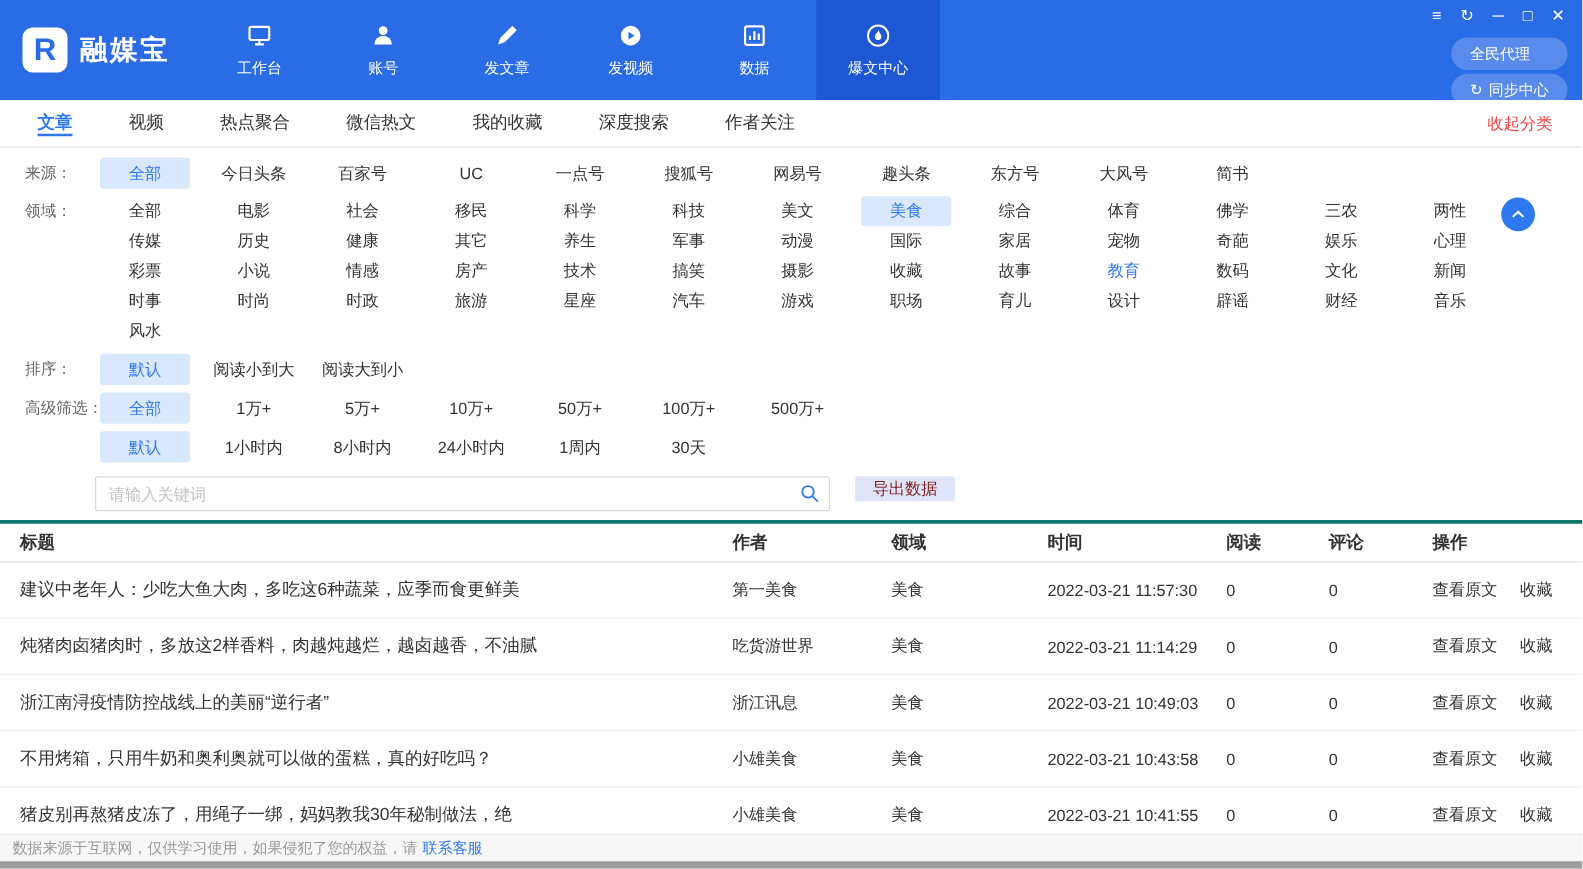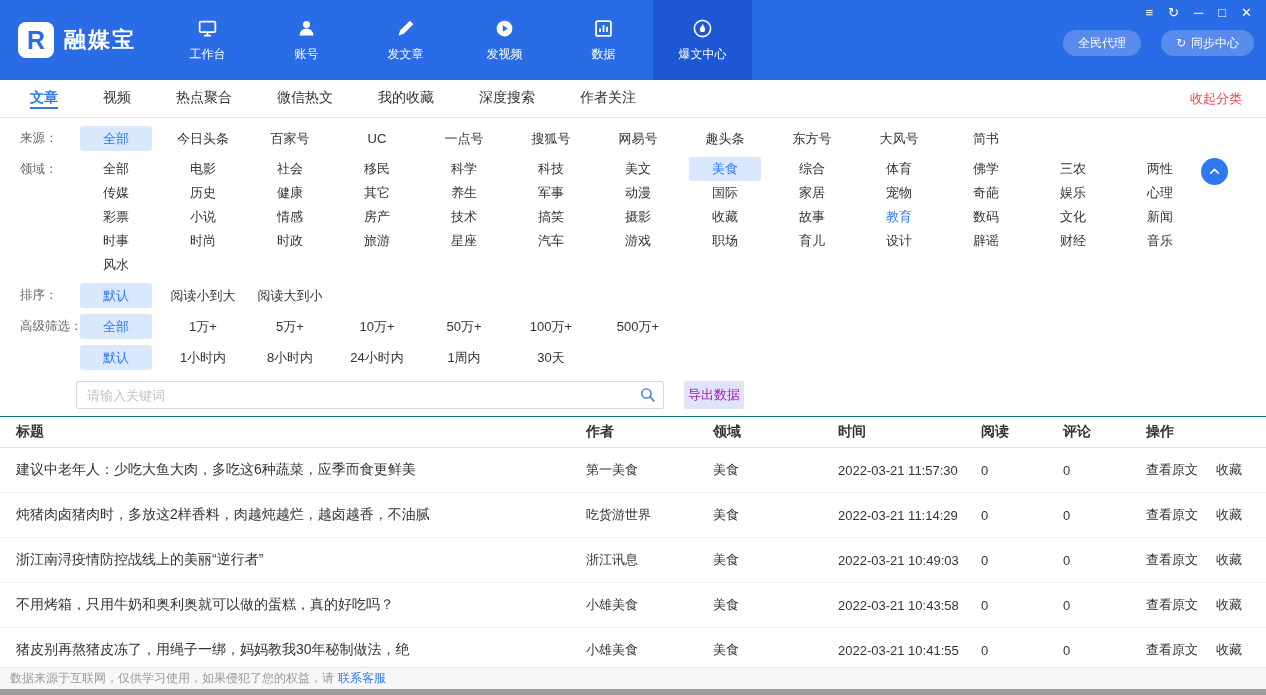--- a/index.html
+++ b/index.html
@@ -12,21 +12,21 @@
   .brand { display:flex; align-items:center; gap:10px; padding-left:18px; width:158px; flex-shrink:0; }
   .logo { width:36px; height:36px; background:#fff; border-radius:8px; color:#2a6be6; font-weight:bold; font-size:25px; display:flex; align-items:center; justify-content:center; }
   .brand-name { font-size:22px; font-weight:bold; letter-spacing:2px; white-space:nowrap; }
   .nav { display:flex; height:80px; }
   .nav-item { width:99px; display:flex; flex-direction:column; align-items:center; justify-content:center; gap:7px; font-size:12px; cursor:pointer; }
   .nav-item.active { background:#1e57d4; }
   .nav-item svg { width:21px; height:21px; display:block; }
   .topbar-right { position:absolute; right:8px; top:6px; display:flex; flex-direction:column; align-items:flex-end; gap:11px; }
   .win-controls { display:flex; gap:15px; font-size:13px; padding-right:6px; line-height:1; }
   .win-controls span { cursor:pointer; }
-  .topbar-buttons { display:flex; gap:20px; padding-right:4px; }
+  .topbar-buttons { display:flex; gap:3px; padding-right:4px;flex-direction:column; }
   .tb-btn { background:rgba(255,255,255,.22); border:none; color:#fff; font-size:12px; height:26px; padding:0 15px; border-radius:14px; cursor:pointer; display:flex; align-items:center; gap:5px; font-family:inherit; }
 
   
   .tabbar { height:38px; display:flex; align-items:center; border-bottom:1px solid #e6e6e6; padding:0 24px 0 30px; flex-shrink:0; }
   .tab { display:flex; align-items:center; margin-right:45px; font-size:14px; color:#333; cursor:pointer; border-bottom:2px solid transparent; white-space:nowrap; }
   .tab.active { color:#2e78f0; border-bottom-color:#2e78f0; font-weight:bold; }
   .collapse-link { margin-left:auto; display:flex; align-items:center; font-size:13px; color:#ef4444; cursor:pointer; white-space:nowrap; }
 
   
   .filters { position:relative; padding:8px 0 0 20px; flex-shrink:0; }
@@ -39,24 +39,24 @@
   .fitem.sel { background:#d9e8fc; color:#2e78f0; }
   .fitem.hl { color:#2e78f0; }
   .collapse-btn { position:absolute; right:38px; top:40px; width:27px; height:27px; border-radius:50%; background:#2e78f0; display:flex; align-items:center; justify-content:center; cursor:pointer; }
 
   
   .search-row { display:flex; align-items:flex-start; padding:5px 0 7px 76px; gap:20px; flex-shrink:0; }
   .search-box { position:relative; width:588px; }
   .search-box input { width:100%; height:28px; border:1px solid #d9d9d9; border-radius:2px; padding:0 34px 0 10px; font-size:13px; color:#333; outline:none; font-family:inherit; }
   .search-box input::placeholder { color:#c3c3c3; }
   .search-icon { position:absolute; right:8px; top:5px; cursor:pointer; line-height:0; }
-  .export-btn { height:28px; padding:0 4px; background:#dfe4f9; color:#a21caf; border:none; font-size:13px; border-radius:2px; cursor:pointer; font-family:inherit; }
-
-  
-  .table { flex:1; border-top:1px solid #0f766e; overflow:hidden; display:flex; flex-direction:column; }
+  .export-btn { height:20px; padding:0 14px; background:#dfe4f9; color:#7f1d1d; border:none; font-size:13px; border-radius:2px; cursor:pointer; font-family:inherit; }
+
+  
+  .table { flex:1; border-top:3px solid #0f766e; overflow:hidden; display:flex; flex-direction:column; }
   .thead,.trow { display:grid; grid-template-columns:570px 127px 125px 143px 82px 83px 1fr; padding-left:16px; align-items:center; }
   .thead { height:31px; font-weight:bold; font-size:14px; color:#333; border-bottom:1px solid #e4e4e4; flex-shrink:0; }
   .trow { height:45px; font-size:13px; color:#333; border-bottom:1px solid #f0f0f0; flex-shrink:0; }
   .trow .title { font-size:14px; padding-right:16px; white-space:nowrap; overflow:hidden; text-overflow:ellipsis; }
   .actions { display:flex; gap:18px; white-space:nowrap; }
   .action-link { cursor:pointer; }
 
   
   .footer { height:22px; background:#f7f7f7; border-top:1px solid #e9e9e9; display:flex; align-items:center; font-size:12px; color:#9a9a9a; padding-left:10px; gap:4px; flex-shrink:0; }
   .footer .link { color:#2e78f0; cursor:pointer; }

